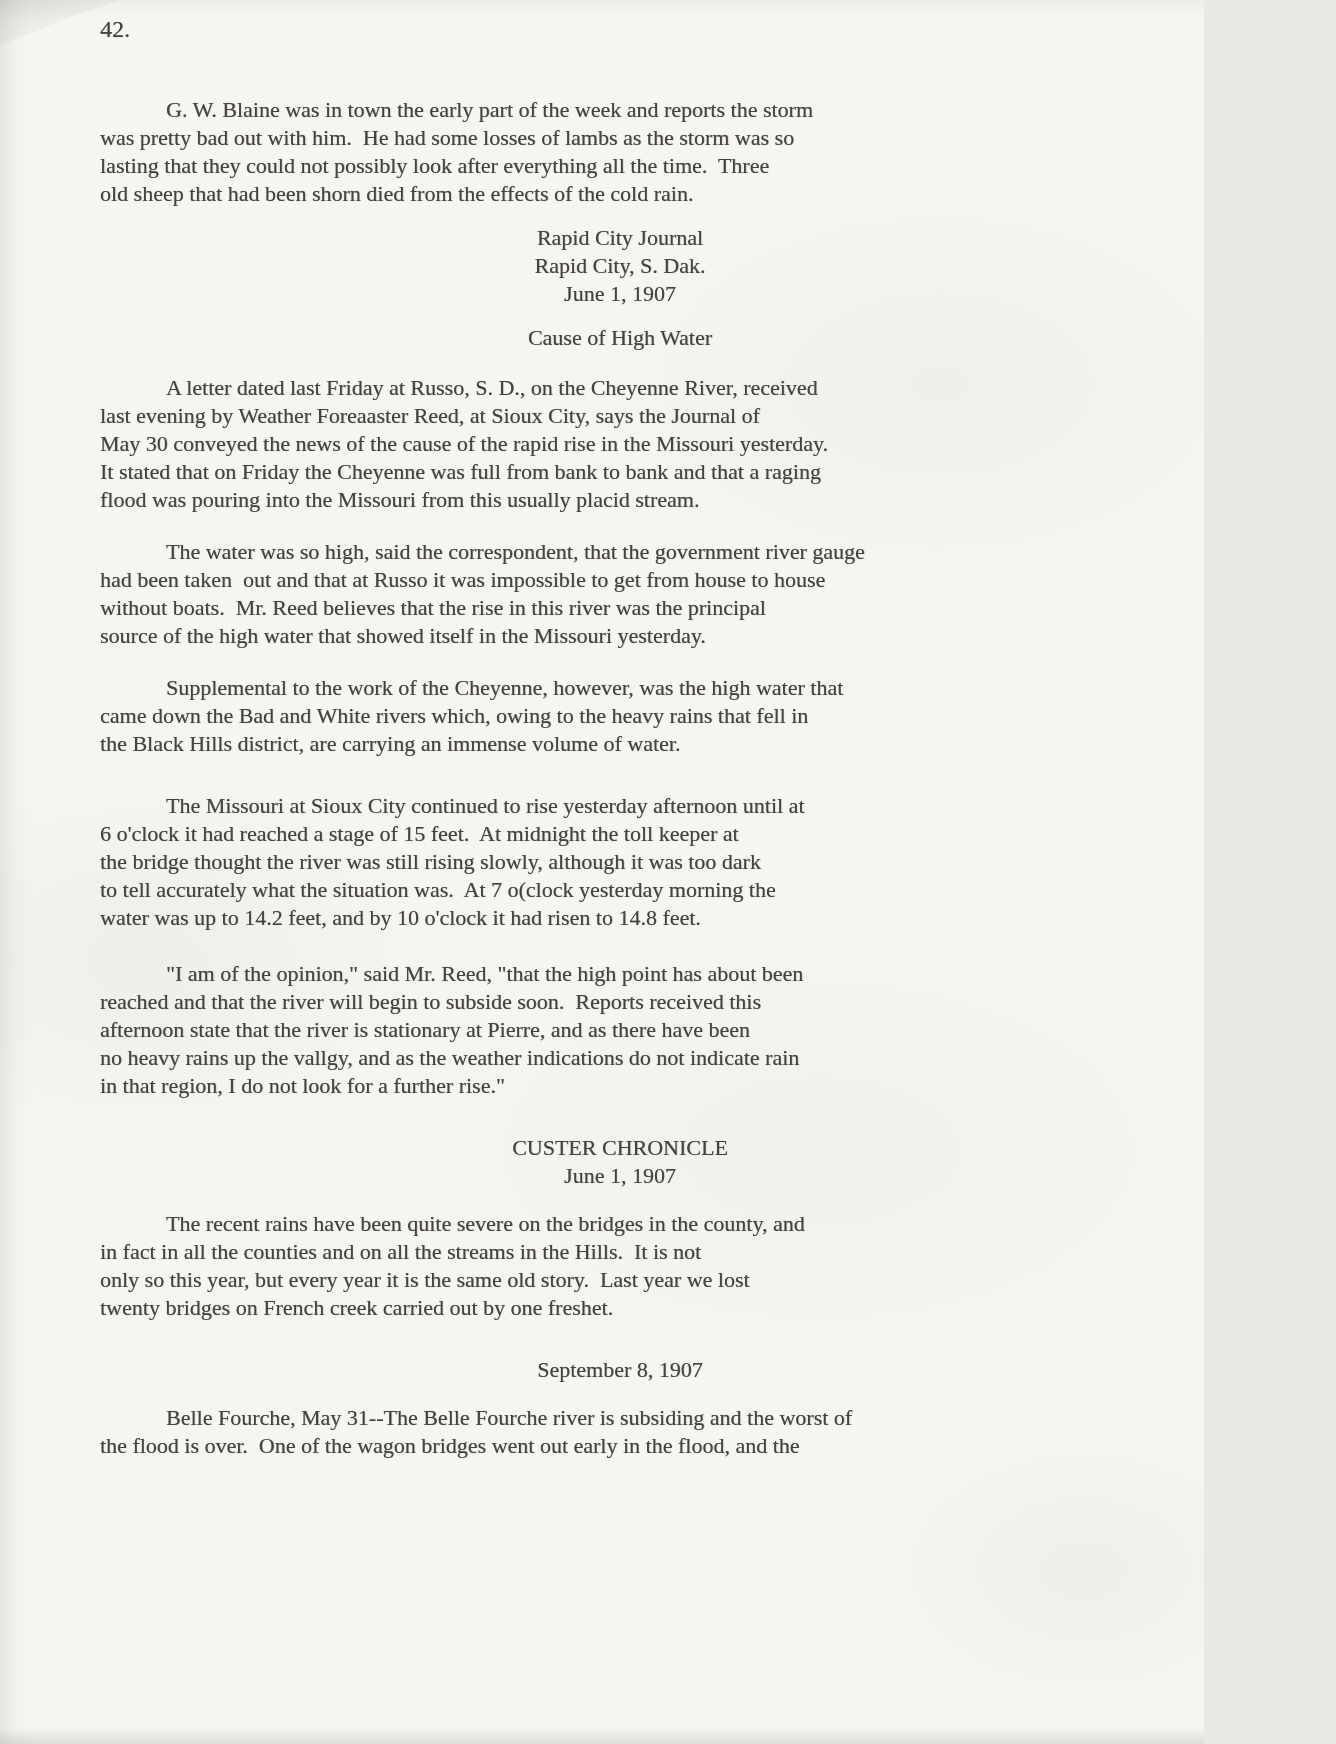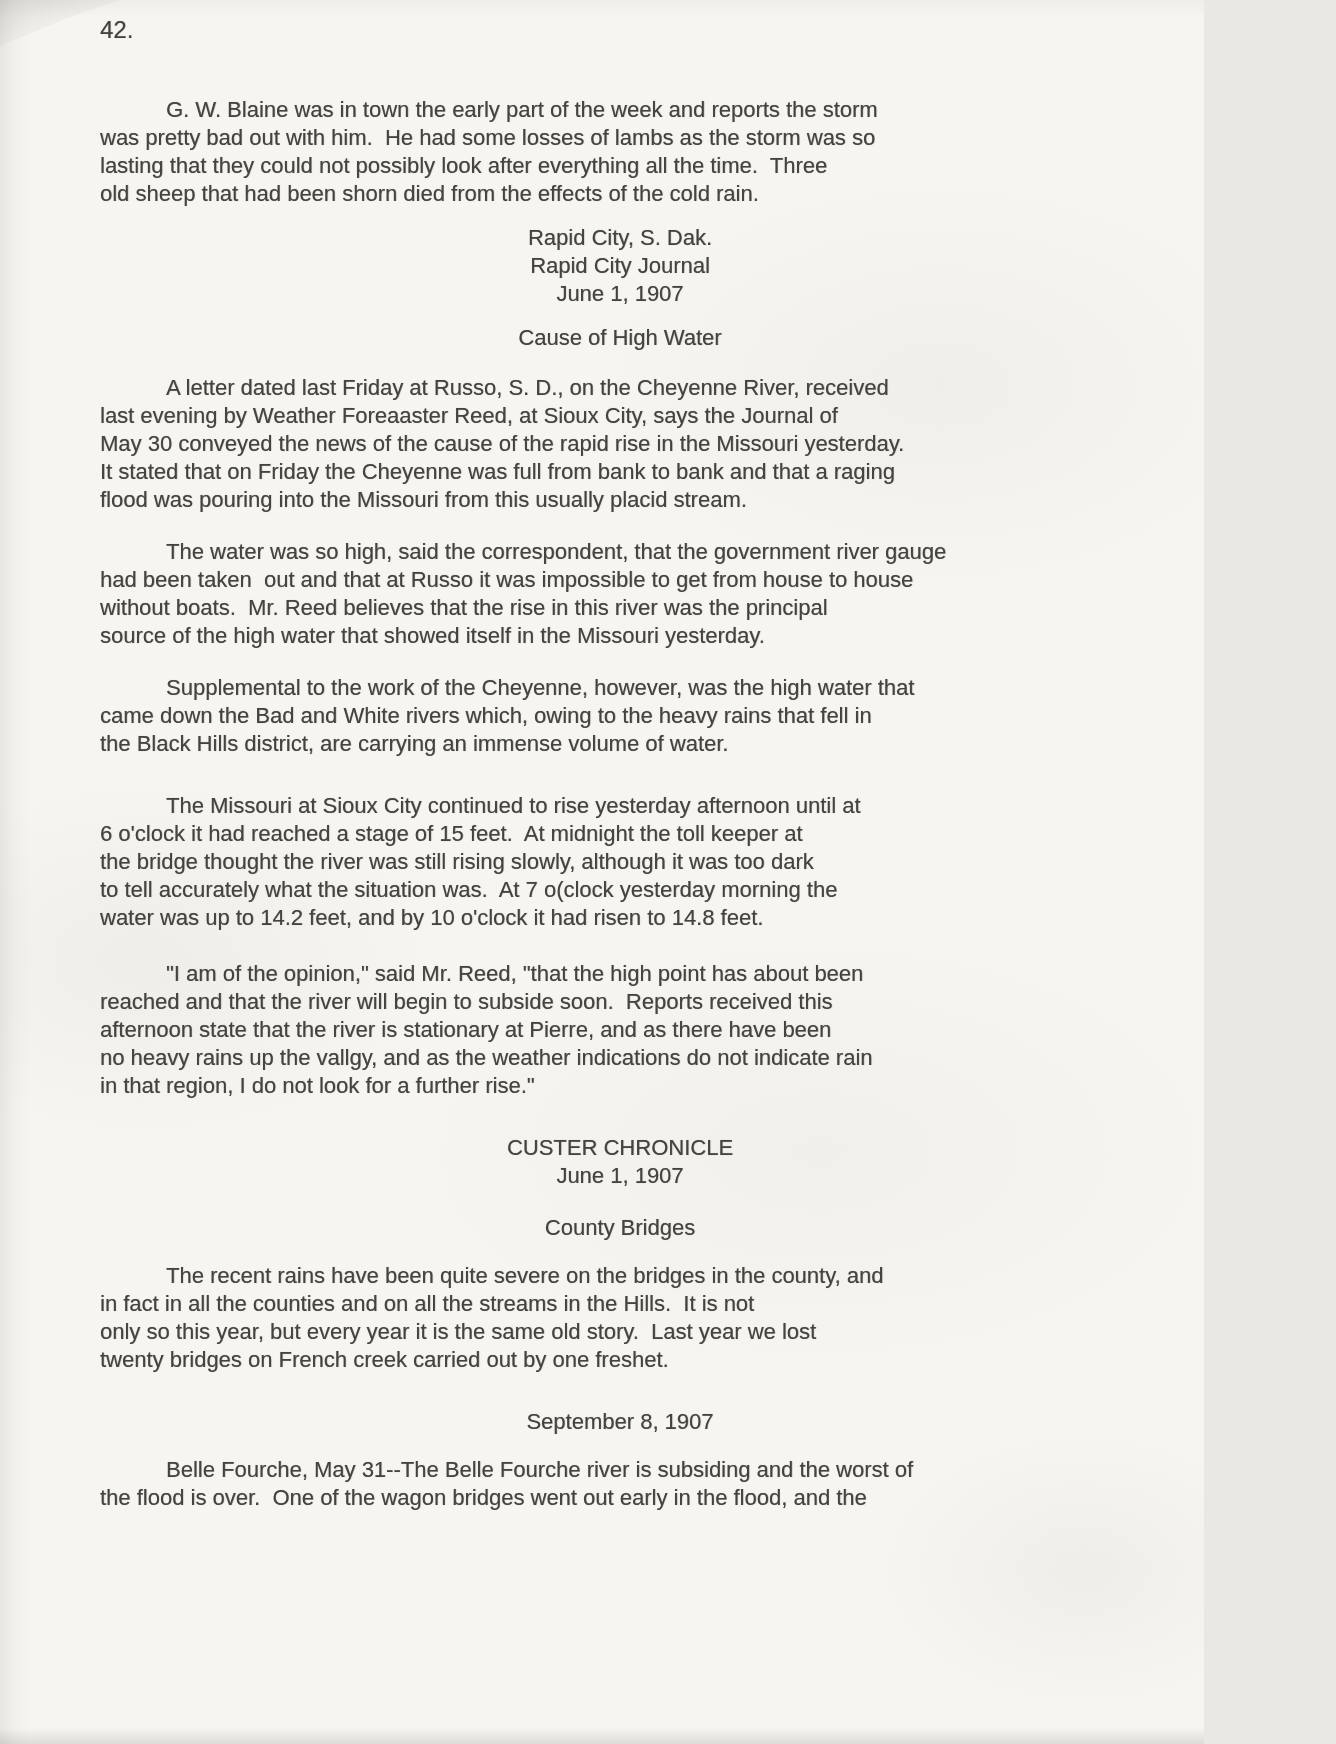--- a/index.html
+++ b/index.html
@@ -13,21 +13,21 @@
     height: 1744px;
     overflow: hidden;
     background:
       radial-gradient(ellipse 500px 300px at 78% 22%, rgba(120,120,115,0.05), transparent 70%),
       radial-gradient(ellipse 420px 260px at 12% 55%, rgba(120,120,115,0.06), transparent 70%),
       radial-gradient(ellipse 600px 320px at 68% 66%, rgba(120,120,115,0.045), transparent 70%),
       radial-gradient(ellipse 300px 200px at 90% 90%, rgba(120,120,115,0.06), transparent 70%),
       linear-gradient(90deg, rgba(90,90,85,0.10) 0px, rgba(90,90,85,0.03) 14px, rgba(0,0,0,0) 30px),
       linear-gradient(180deg, rgba(90,90,85,0.05) 0px, rgba(0,0,0,0) 18px),
       #f6f5f2;
-    font-family: Liberation Sans, sans-serif;
+    font-family: Liberation Serif, serif;
     color: #45433f;
   }
   
   .scan::before {
     content: "";
     position: absolute;
     top: 0; left: 0;
     width: 120px; height: 46px;
     background: linear-gradient(160deg, rgba(110,108,102,0.18), rgba(110,108,102,0.0) 70%);
     clip-path: polygon(0 0, 100% 0, 55% 40%, 0 100%);
@@ -88,22 +88,22 @@
 
   <div class="body-col inked">
 
     <p class="para mt-a">G. W. Blaine was in town the early part of the week and reports the storm
 was pretty bad out with him.  He had some losses of lambs as the storm was so
 lasting that they could not possibly look after everything all the time.  Three
 old sheep that had been shorn died from the effects of the cold rain.</p>
 
 
     <div class="center-block mt-c">
+      <div class="centerline">Rapid City Journal</div>
       <div class="centerline">Rapid City, S. Dak.</div>
-      <div class="centerline">Rapid City Journal</div>
       <div class="centerline">June 1, 1907</div>
     </div>
 
     <div class="center-block mt-c">
       <div class="centerline">Cause of High Water</div>
     </div>
 
     <p class="para mt-d">A letter dated last Friday at Russo, S. D., on the Cheyenne River, received
 last evening by Weather Foreaaster Reed, at Sioux City, says the Journal of
 May 30 conveyed the news of the cause of the rapid rise in the Missouri yesterday.
@@ -129,23 +129,20 @@
 reached and that the river will begin to subside soon.  Reports received this
 afternoon state that the river is stationary at Pierre, and as there have been
 no heavy rains up the vallgy, and as the weather indications do not indicate rain
 in that region, I do not look for a further rise."</p>
 
     <div class="center-block mt-f">
       <div class="centerline">CUSTER CHRONICLE</div>
       <div class="centerline">June 1, 1907</div>
     </div>
 
-    <div class="center-block mt-e">
-      <div class="centerline">County Bridges</div>
-    </div>
 
     <p class="para mt-h">The recent rains have been quite severe on the bridges in the county, and
 in fact in all the counties and on all the streams in the Hills.  It is not
 only so this year, but every year it is the same old story.  Last year we lost
 twenty bridges on French creek carried out by one freshet.</p>
 
     <div class="center-block mt-f">
       <div class="centerline">September 8, 1907</div>
     </div>
 

